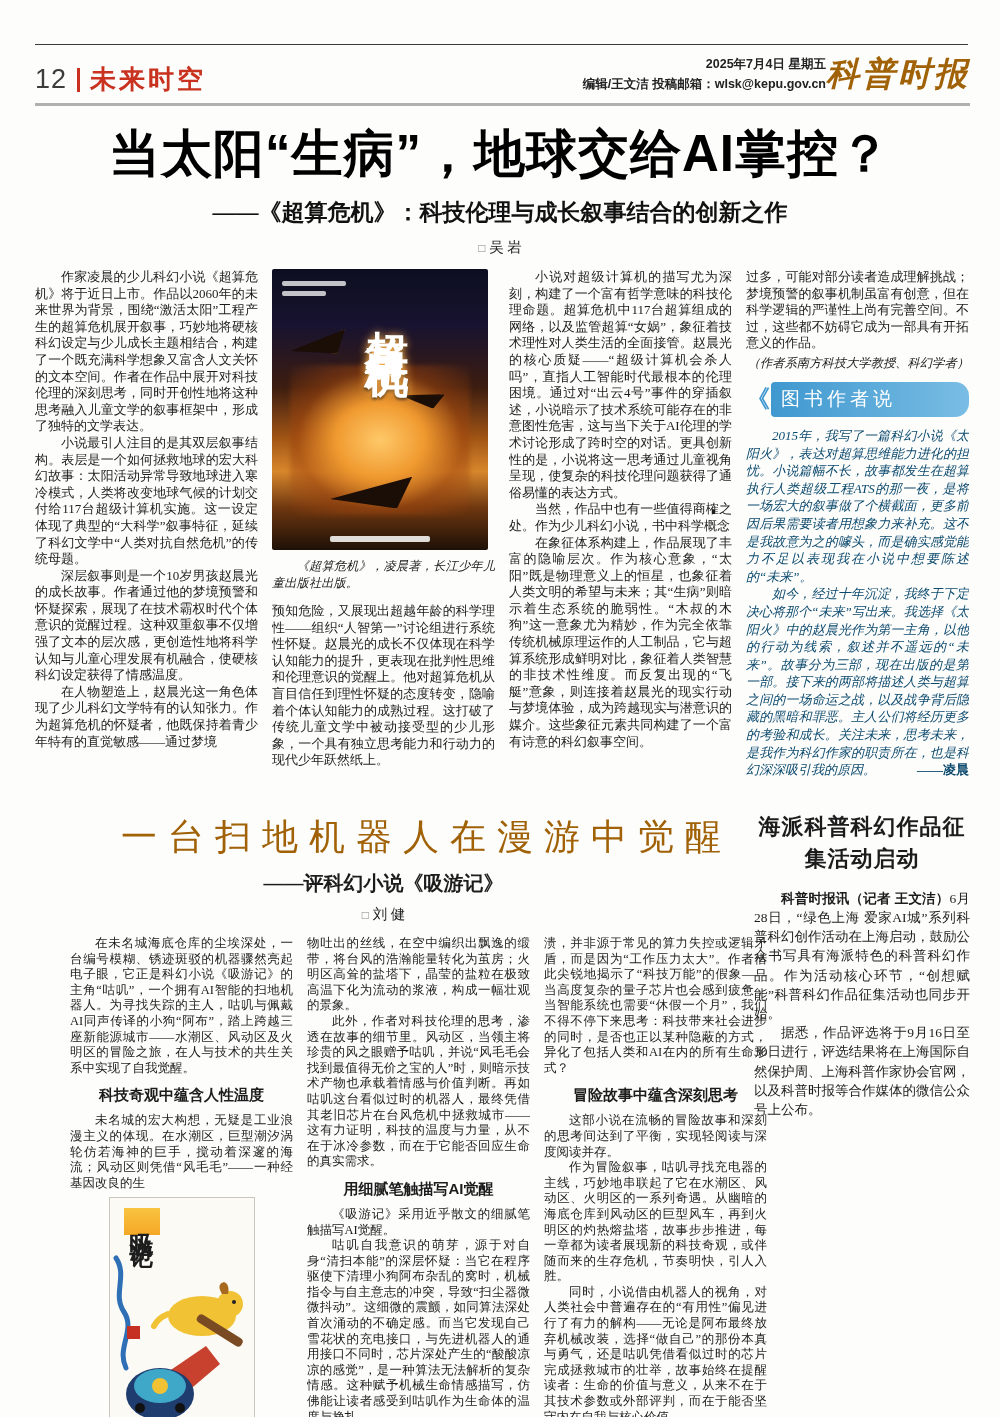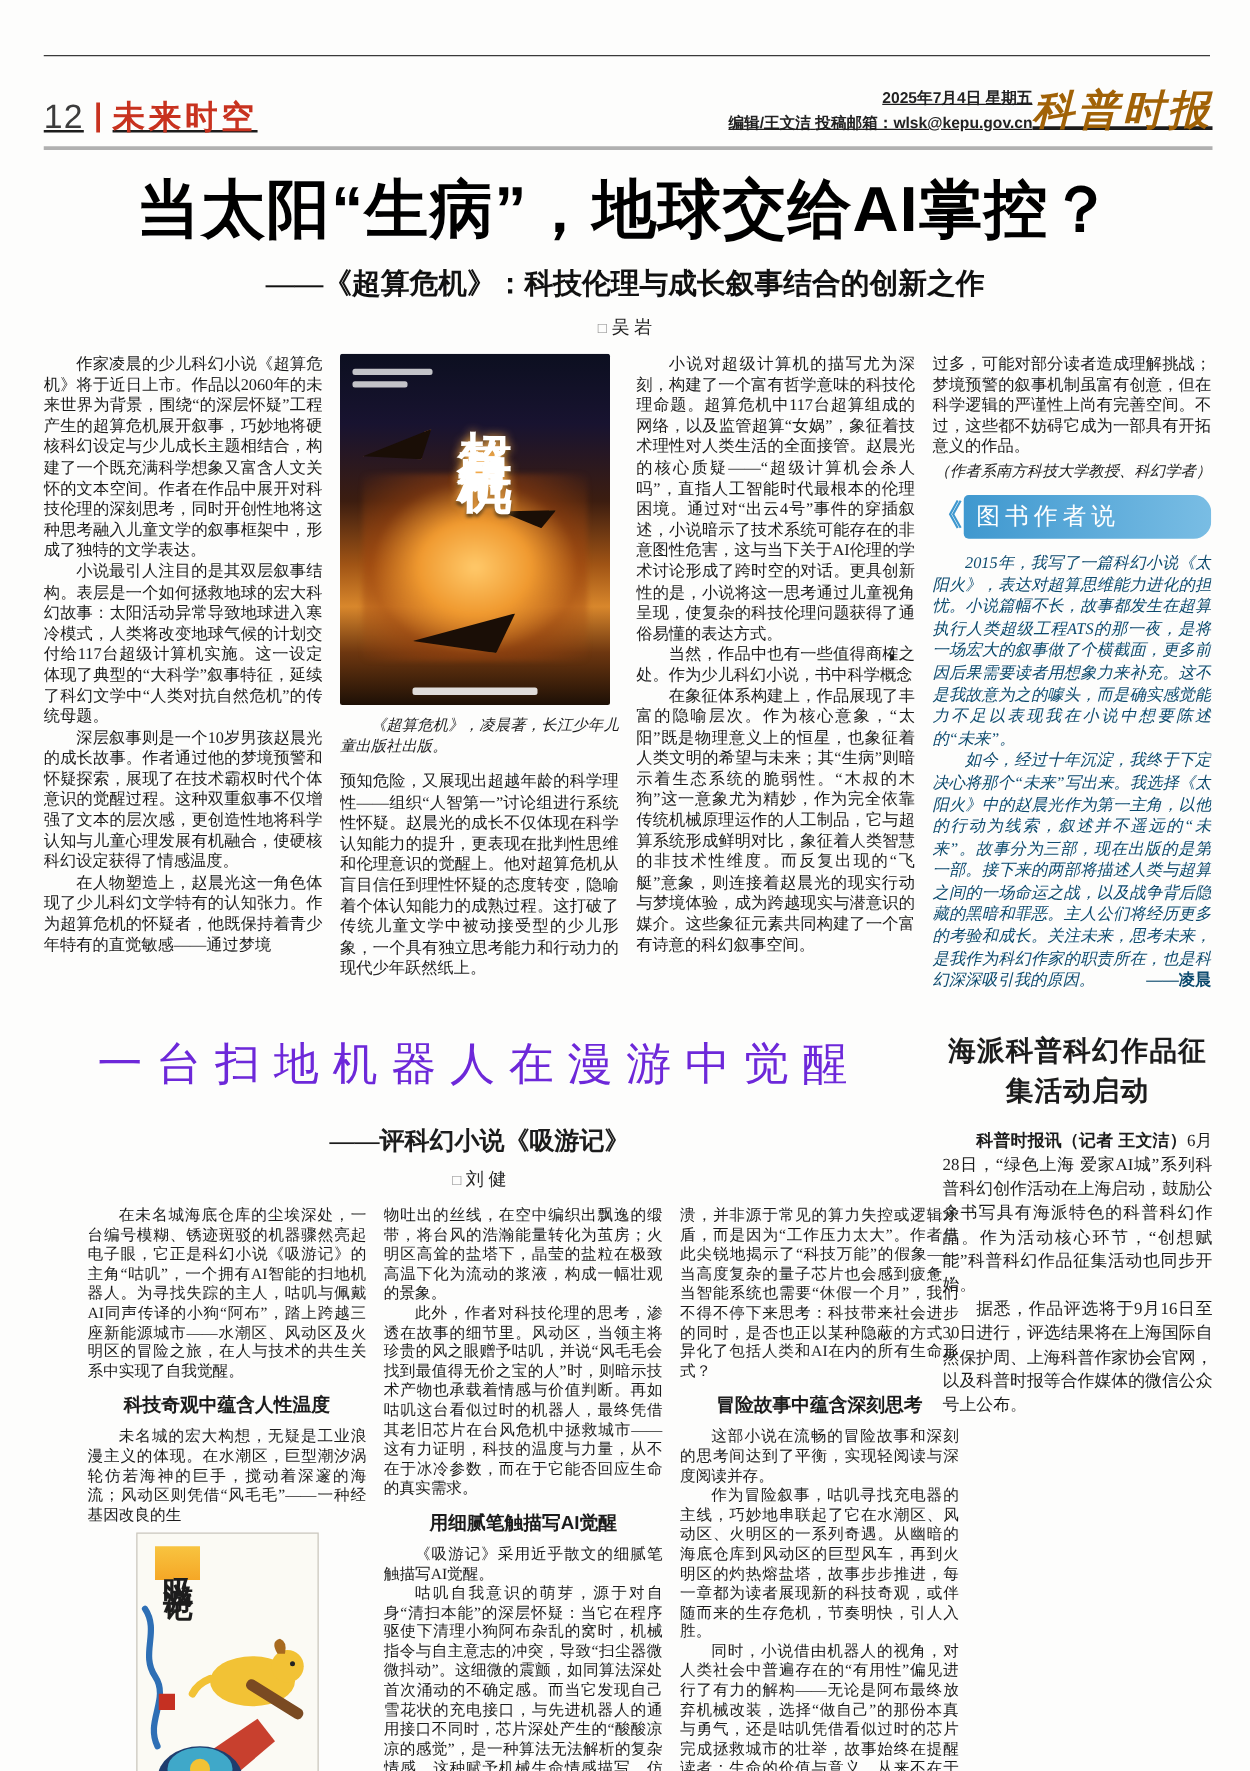--- a/index.html
+++ b/index.html
@@ -4,21 +4,21 @@
 <style>
   * { margin:0; padding:0; box-sizing:border-box; }
   html,body { background:#e8e8e8; }
   .page {
     width:1000px; height:1417px; margin:0 auto; background:#fdfdfc;
     position:relative; overflow:hidden; color:#1c1c1c;
     font-family:"Liberation Serif","DejaVu Serif",serif;
   }
   .topline { margin:44px 32px 0 35px; border-top:1.5px solid #3a3a3a; }
   
-  .hdr { display:flex; justify-content:space-between; align-items:flex-end; margin:20px 30px 6px 35px; height:46px;text-decoration:underline; }
+  .hdr { display:flex; justify-content:space-between; align-items:flex-end; margin:6px 30px 6px 35px; height:46px; }
   .hdr-left { display:flex; align-items:center; gap:10px; }
   .pageno { font-family:"Liberation Sans","DejaVu Sans",sans-serif; font-size:27px; color:#3c3c3c; letter-spacing:1px; }
   .pipe { width:3px; height:24px; background:#c8321f; }
   .section-name { font-family:"Liberation Sans","DejaVu Sans",sans-serif; font-size:26px; font-weight:bold; color:#c8321f; letter-spacing:3px; }
   .hdr-right { display:flex; align-items:center; }
   .hdr-meta { text-align:right; font-family:"Liberation Sans","DejaVu Sans",sans-serif; font-size:12.5px; font-weight:bold; color:#222; line-height:1.55; }
   .masthead { font-size:33px; font-weight:bold; font-style:italic; color:#a16207; letter-spacing:3px; font-family:"Liberation Serif","DejaVu Serif",serif; }
   .headrule { margin:0 30px 0 35px; height:3px; background:#b0b0b0; }
   
   .a1-h1 { text-align:center; font-family:"Liberation Sans","DejaVu Sans",sans-serif; font-weight:900; font-size:51px; letter-spacing:1px; color:#000; margin:14px 20px 8px; }
@@ -59,21 +59,21 @@
   .cover2 .seal { position:absolute; left:17px; top:128px; width:13px; height:13px; background:#c53022; }
   .cover2 svg { position:absolute; left:0; top:0; }
   
   .says-head { display:flex; align-items:center; gap:4px; margin:10px 0 10px; }
   .says-chev { color:#3f98cf; font-size:24px; font-weight:bold; line-height:1; letter-spacing:-3px; }
   .says-bar { flex:1; background:linear-gradient(90deg,#3f98cf,#79bde4); color:#fff; font-family:"Liberation Sans","DejaVu Sans",sans-serif;
     font-weight:normal; font-size:19px; letter-spacing:4px; padding:4px 10px 5px; border-radius:4px 14px 14px 4px; }
   
   .a2wrap { display:flex; margin:12px 30px 0 35px; gap:22px; }
   .a2left { width:697px; flex:0 0 697px; }
-  .a2-h1 { text-align:center; font-family:"Liberation Sans","DejaVu Sans",sans-serif; font-weight:normal; font-size:36px; color:#6d28d9; letter-spacing:11px; margin:2px 0 23px; }
+  .a2-h1 { text-align:right; font-family:"Liberation Sans","DejaVu Sans",sans-serif; font-weight:normal; font-size:36px; color:#a16207; letter-spacing:11px; margin:2px 0 8px; }
   .a2-h2 { text-align:center; font-weight:bold; font-size:20px; margin-bottom:8px; }
   .a2cols { height:545px; }
   
   .notice { width:206px; flex:1; overflow:hidden; }
   .notice-title { font-family:"Liberation Sans","DejaVu Sans",sans-serif; font-weight:bold; font-size:22px; line-height:1.45; letter-spacing:1px; margin-bottom:14px;text-align:center; }
   .f-n { font-size:13.5px; line-height:19.2px; text-align:justify; }
   .f-n b { font-family:"Liberation Sans","DejaVu Sans",sans-serif; }
 </style>
 </head>
 <body>
@@ -104,21 +104,21 @@
 
   <h1 class="a1-h1">当太阳“生病”，地球交给AI掌控？</h1>
   <h2 class="a1-h2">——《超算危机》：科技伦理与成长叙事结合的创新之作</h2>
   <div class="byline">
     <span class="sq">□</span>
     <span>吴 岩</span>
   </div>
 
   <div class="cols cols4">
     <div class="col">
-        <p class="f-p ind">作家凌晨的少儿科幻小说《超算危机》将于近日上市。作品以2060年的未来世界为背景，围绕“的深层怀疑”工程产生的超算危机展开叙事，巧妙地将硬核科幻设定与少儿成长主题相结合，构建了一个既充满科学想象又富含人文关怀的文本空间。作者在作品中展开对科技伦理的深刻思考，同时开创性地将这种思考融入儿童文学的叙事框架中，形成了独特的文学表达。</p>
+        <p class="f-p ind">作家凌晨的少儿科幻小说《超算危机》将于近日上市。作品以2060年的未来世界为背景，围绕“激活太阳”工程产生的超算危机展开叙事，巧妙地将硬核科幻设定与少儿成长主题相结合，构建了一个既充满科学想象又富含人文关怀的文本空间。作者在作品中展开对科技伦理的深刻思考，同时开创性地将这种思考融入儿童文学的叙事框架中，形成了独特的文学表达。</p>
         <p class="f-p ind">小说最引人注目的是其双层叙事结构。表层是一个如何拯救地球的宏大科幻故事：太阳活动异常导致地球进入寒冷模式，人类将改变地球气候的计划交付给117台超级计算机实施。这一设定体现了典型的“大科学”叙事特征，延续了科幻文学中“人类对抗自然危机”的传统母题。</p>
         <p class="f-p ind">深层叙事则是一个10岁男孩赵晨光的成长故事。作者通过他的梦境预警和怀疑探索，展现了在技术霸权时代个体意识的觉醒过程。这种双重叙事不仅增强了文本的层次感，更创造性地将科学认知与儿童心理发展有机融合，使硬核科幻设定获得了情感温度。</p>
         <p class="f-p ind">在人物塑造上，赵晨光这一角色体现了少儿科幻文学特有的认知张力。作为超算危机的怀疑者，他既保持着青少年特有的直觉敏感——通过梦境</p>
       </div>
 
     <div class="col">
       <div class="cover1">
         <div class="glow"></div>
         <div class="ship s1"></div>
         <div class="ship s2"></div>

